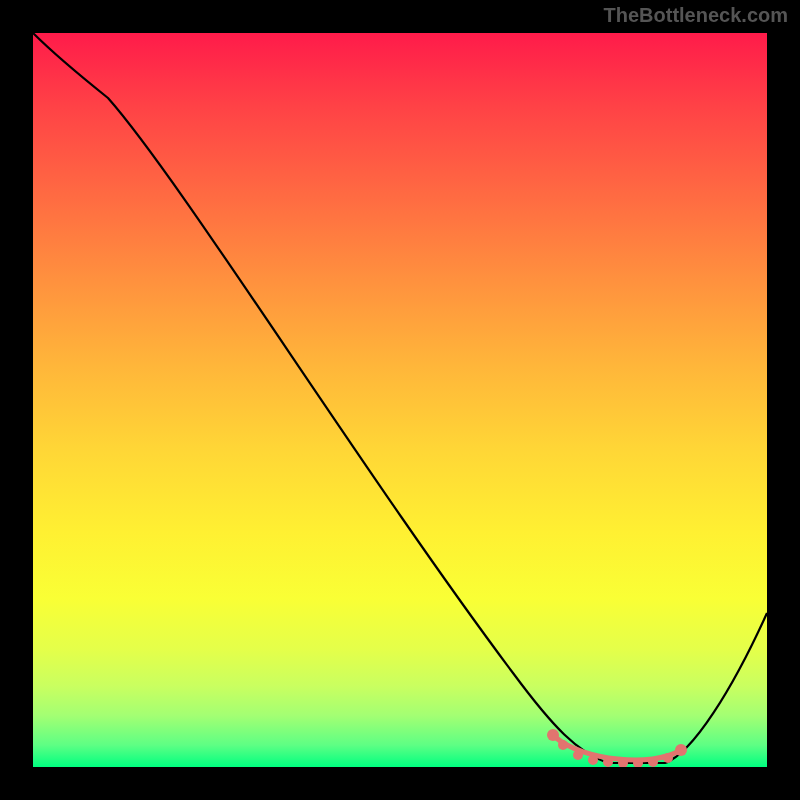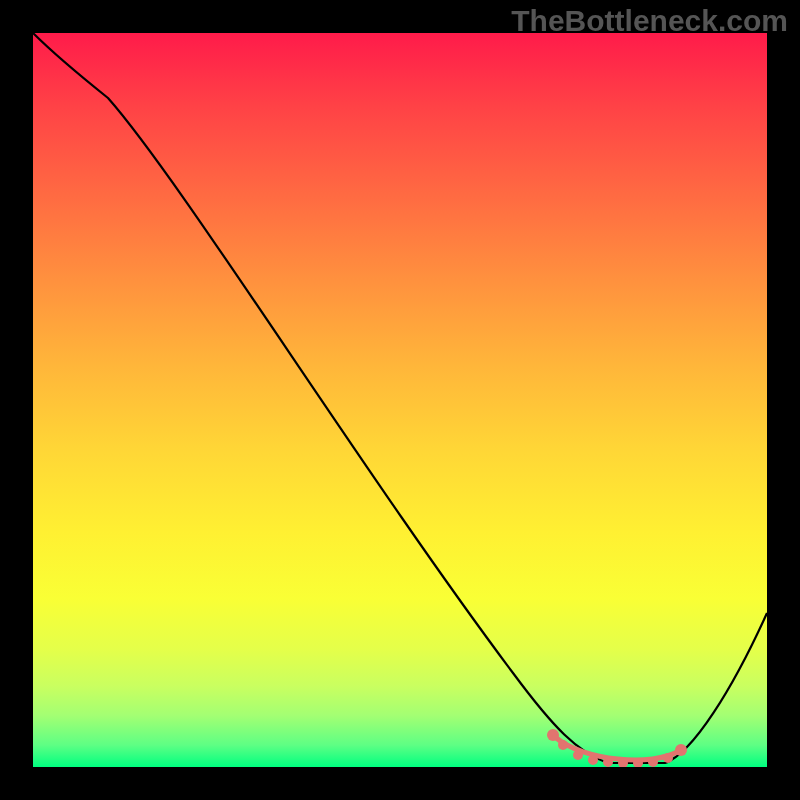--- a/index.html
+++ b/index.html
@@ -9,21 +9,21 @@
     width: 800px;
     height: 800px;
     position: relative;
     font-family: Arial, sans-serif;
   }
   .watermark {
     position: absolute;
     top: 4px;
     right: 12px;
     color: #555;
-    font-size: 30px;
+    font-size: 20px;
     font-weight: bold;
     z-index: 10;
   }
   .plot-area {
     position: absolute;
     left: 33px;
     top: 33px;
     width: 734px;
     height: 734px;
     overflow: hidden;

